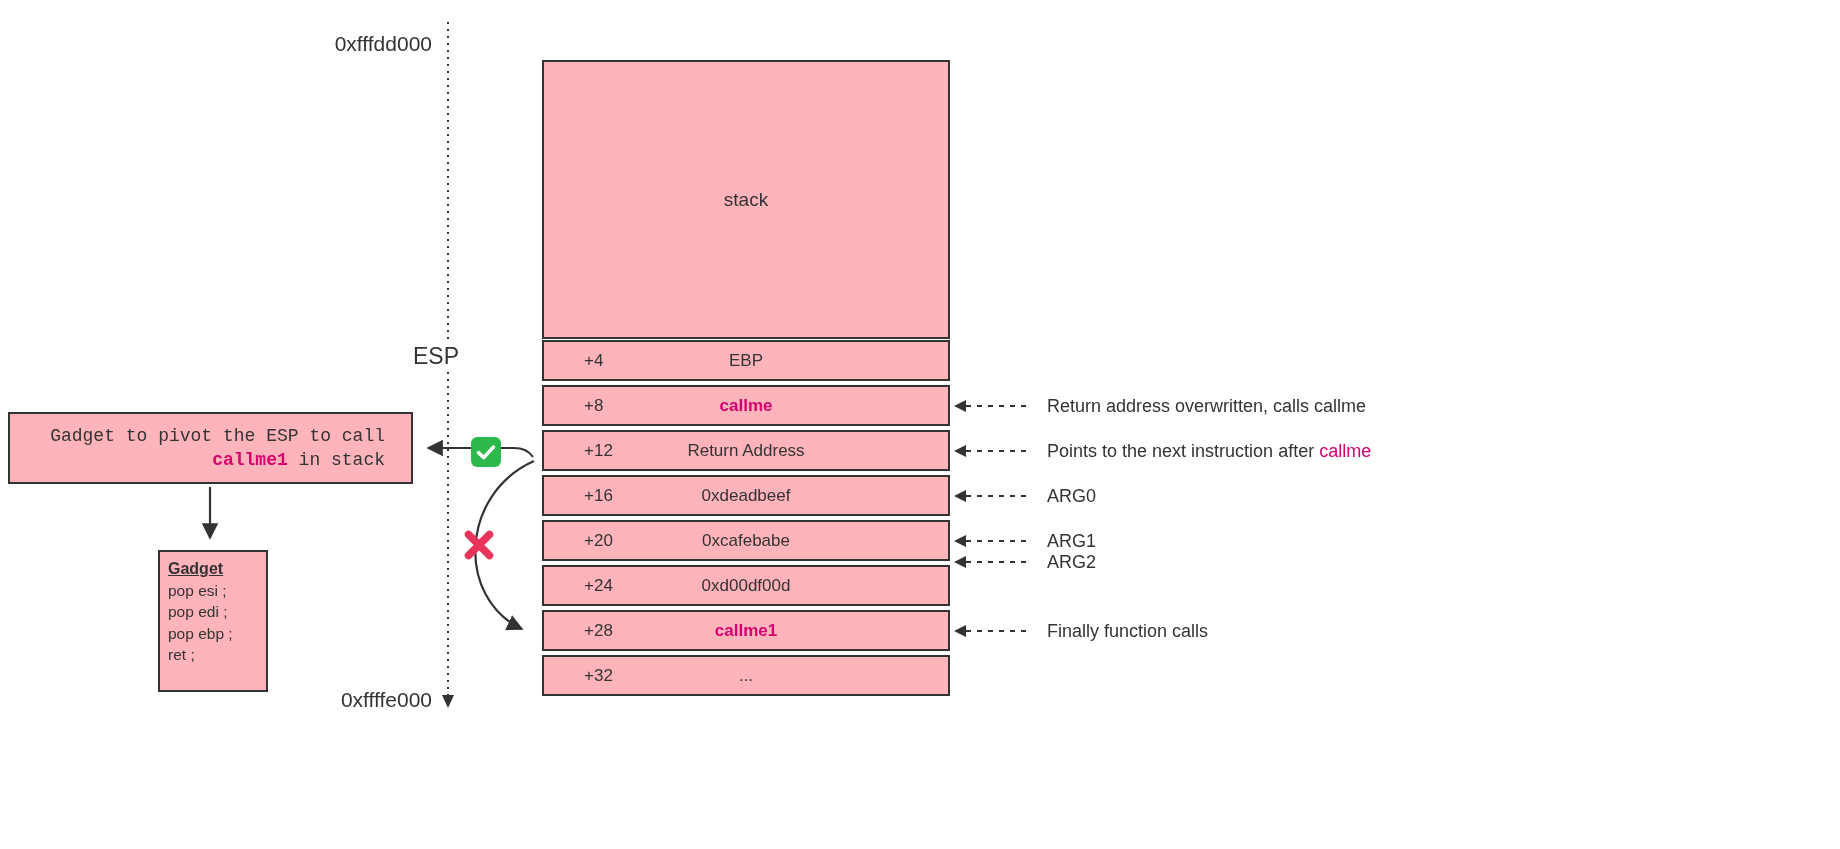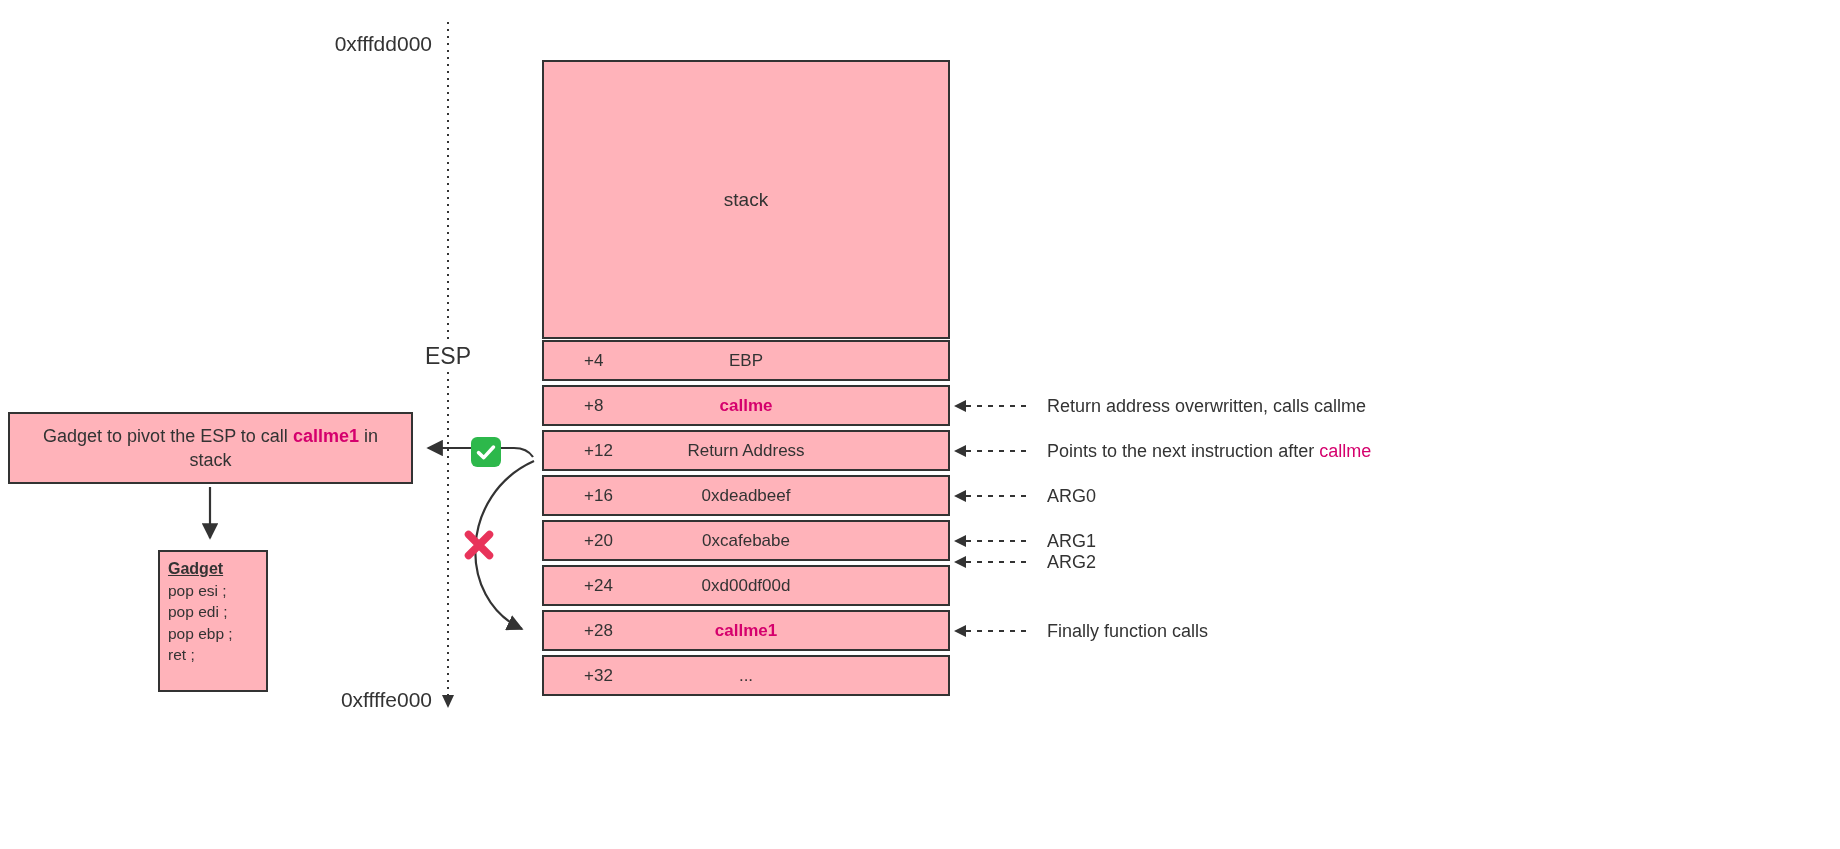--- a/index.html
+++ b/index.html
@@ -15,38 +15,38 @@
   .canvas{position:relative;width:1662px;height:849px;background:#ffffff;overflow:hidden;}
 
   .overlay{position:absolute;left:0;top:0;width:1840px;height:849px;pointer-events:none;}
   .dotted-line{stroke:var(--box-border);stroke-width:2;stroke-dasharray:2 5;fill:none;}
   .arrow-line{stroke:var(--box-border);stroke-width:2.2;fill:none;}
   .solid-head{fill:var(--box-border);}
 
   .addr{position:absolute;font-size:21px;color:var(--text);width:200px;text-align:right;}
   .addr-top{left:232px;top:32px;}
   .addr-bottom{left:232px;top:688px;}
-  .esp-label{position:absolute;left:413px;top:342px;width:70px;text-align:center;font-size:23px;background:#ffffff;padding:1px 0;}
+  .esp-label{position:absolute;left:413px;top:342px;width:70px;text-align:left;font-size:23px;background:#ffffff;padding:1px 0;}
 
   .stack-top{position:absolute;left:542px;top:60px;width:408px;height:279px;background:var(--box-fill);
     border:2.5px solid var(--box-border);display:flex;align-items:center;justify-content:center;font-size:19px;}
   .rows{position:absolute;left:542px;top:340px;width:408px;}
   .row{position:relative;height:41px;margin-bottom:4px;background:var(--box-fill);
     border:2.5px solid var(--box-border);display:flex;align-items:center;justify-content:center;font-size:17px;}
   .row .offset{position:absolute;left:40px;font-weight:normal;color:var(--text);}
   .bold{font-weight:normal;}
   .magenta{color:var(--highlight);font-weight:bold;}
 
   .annotation{position:absolute;left:952px;height:24px;display:flex;align-items:center;gap:21px;font-size:18px;white-space:nowrap;}
   .dash-line{stroke:var(--box-border);stroke-width:2;stroke-dasharray:5 6;}
   .dash-head{fill:var(--box-border);}
 
   .pivot-box{position:absolute;left:8px;top:412px;width:405px;height:72px;background:var(--box-fill);
     border:2.5px solid var(--box-border);display:flex;align-items:center;font-size:18px;line-height:1.35;}
-  .pivot-inner{width:100%;text-align:center;padding:0 26px;}
+  .pivot-inner{width:100%;text-align:right;padding:0 26px;font-family:Liberation Mono, monospace;}
 
   .gadget-box{position:absolute;left:158px;top:550px;width:110px;height:142px;background:var(--box-fill);
     border:2.5px solid var(--box-border);padding:6px 8px;font-size:15.5px;line-height:1.38;}
   .gadget-title{font-weight:bold;font-size:16px;text-decoration:underline;}
 
   .check{position:absolute;left:471px;top:437px;width:30px;height:30px;}
   .cross{position:absolute;left:461px;top:527px;width:36px;height:36px;}
   .check-bg{fill:var(--check-green);}
   .check-mark{stroke:#ffffff;stroke-width:2.8;fill:none;stroke-linecap:round;stroke-linejoin:round;}
   .cross-stroke{stroke:var(--cross-red);stroke-width:5;stroke-linecap:round;fill:none;}

